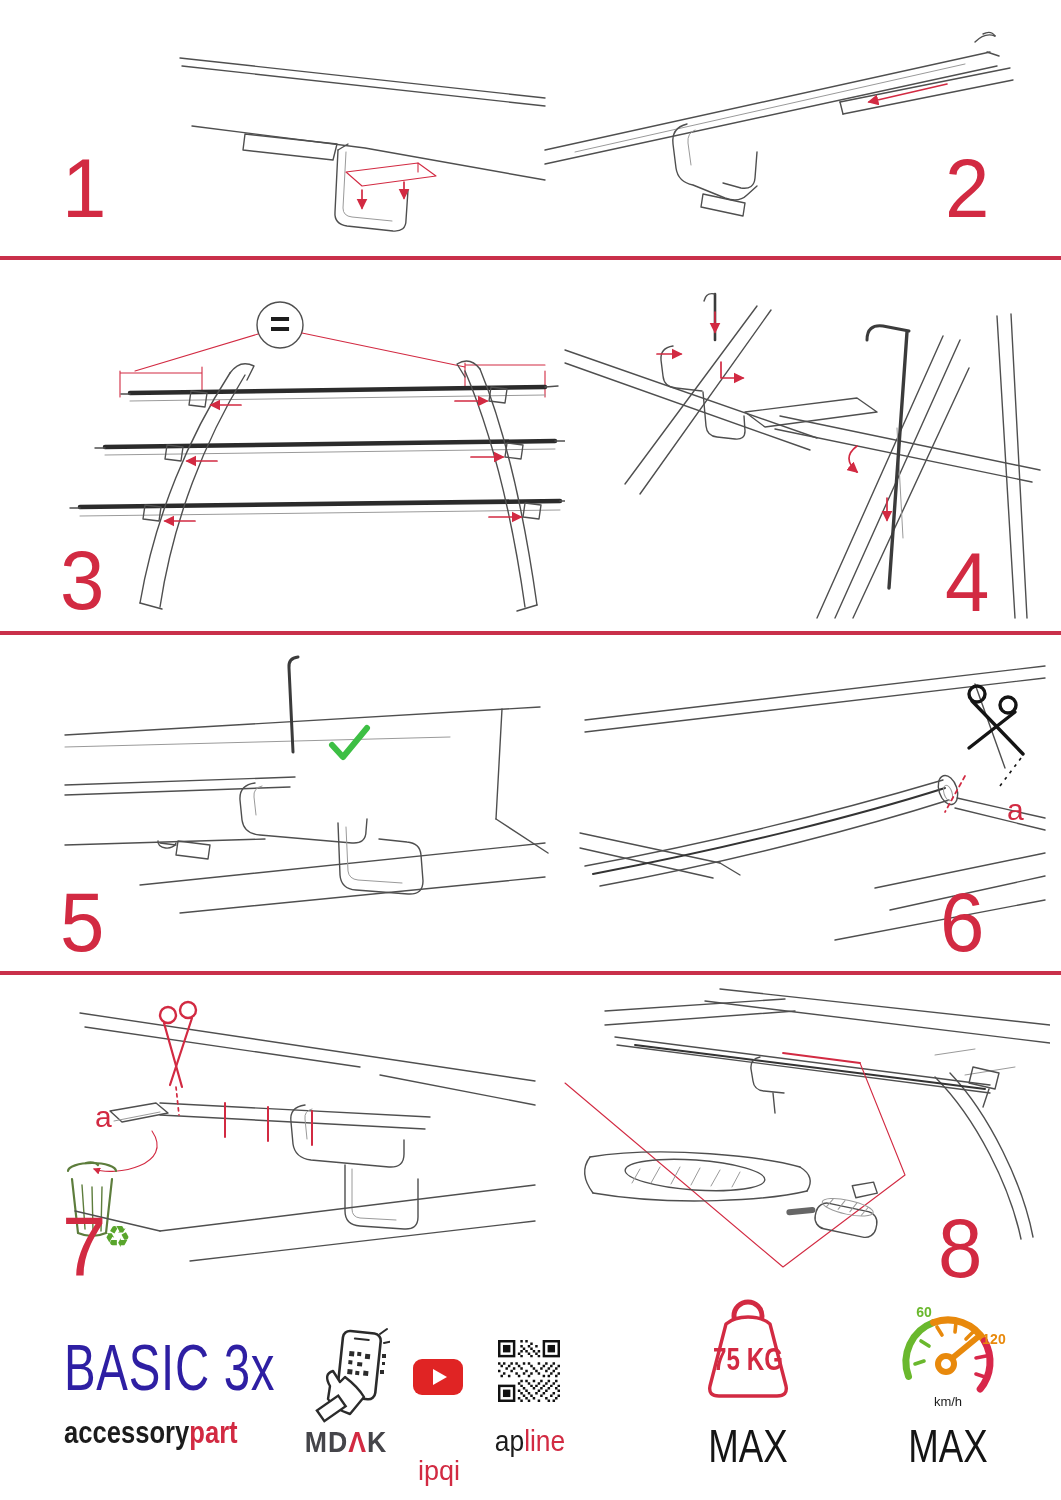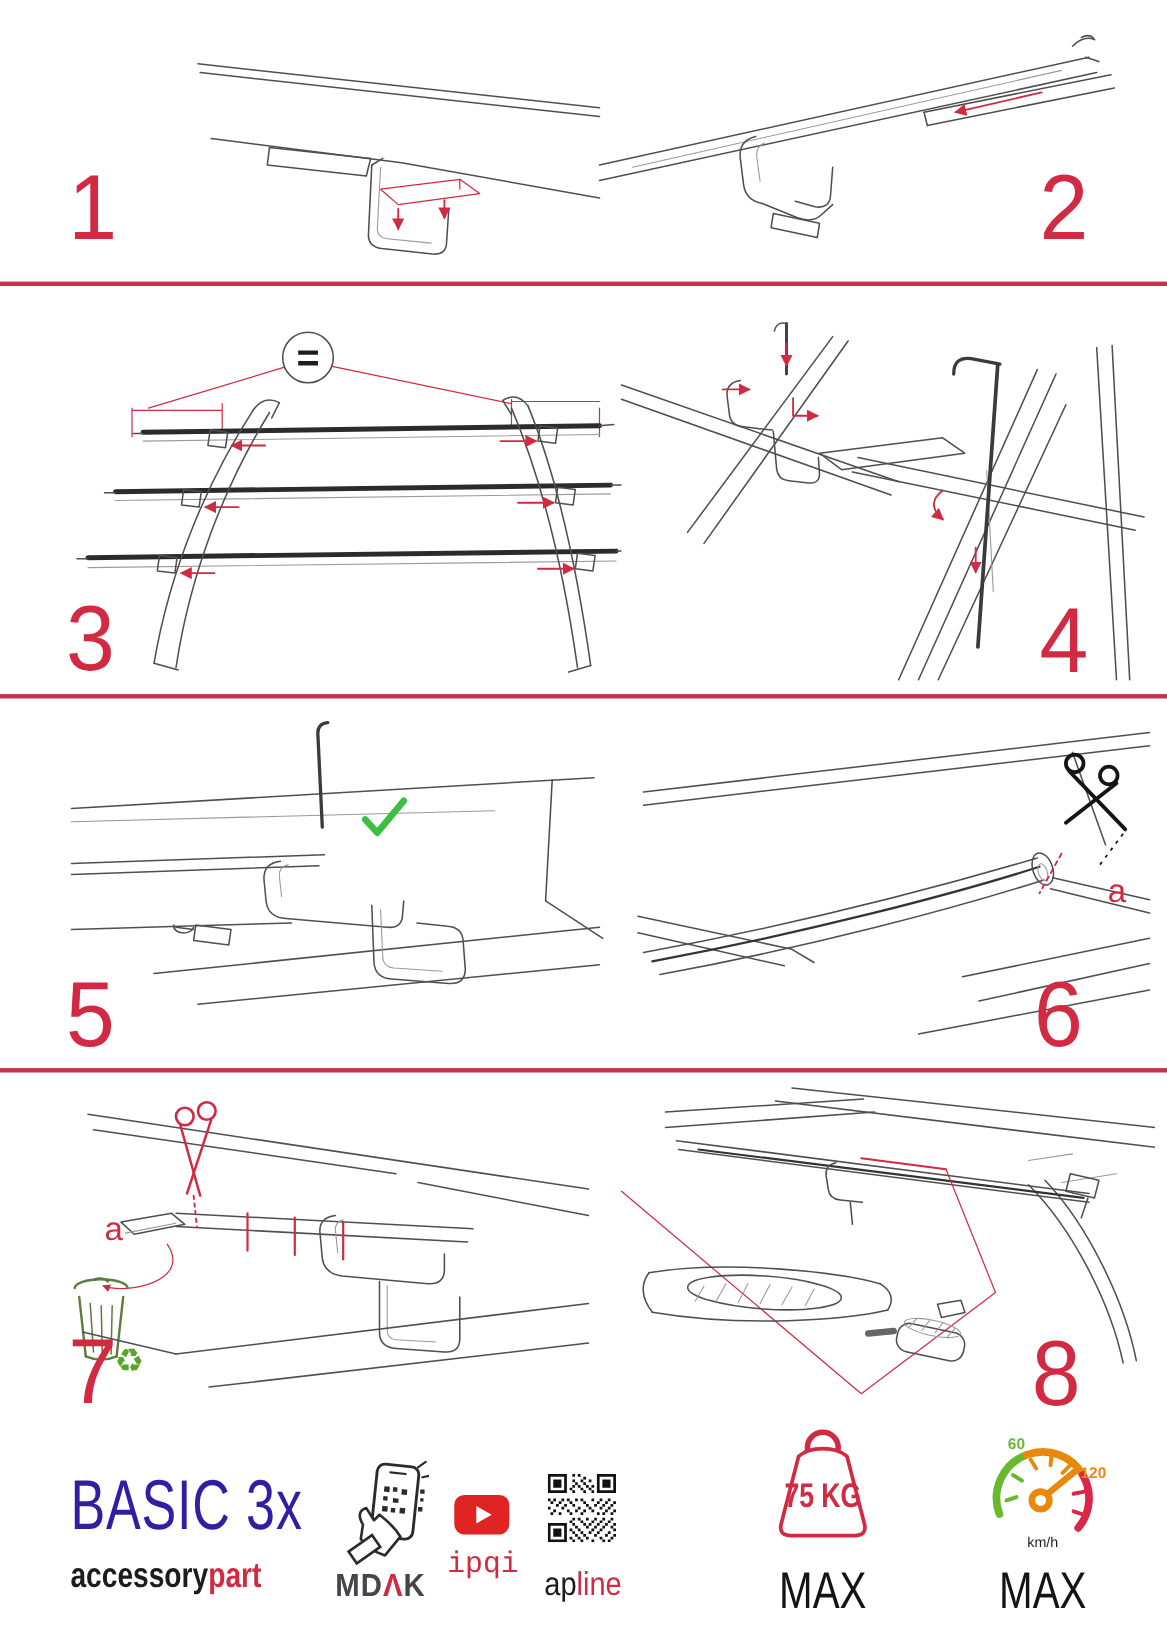--- a/index.html
+++ b/index.html
@@ -22,21 +22,21 @@
   .alabel{fill:#d22a42;font-size:30px;}
   
   .brand-title{position:absolute;left:64px;top:1336px;font-size:64px;line-height:1;color:#2e1fa3;
                font-weight:400;letter-spacing:1px;transform:scaleX(.74);transform-origin:left top;white-space:nowrap;}
   .brand-sub{position:absolute;left:64px;top:1416px;font-size:32px;line-height:1;font-weight:700;
              transform:scaleX(.8);transform-origin:left top;white-space:nowrap;}
   .brand-sub .b{color:#1c1c1c;} .brand-sub .r{color:#d22a42;}
   .mdak{position:absolute;left:288px;top:1426px;width:116px;text-align:center;font-size:29px;
         font-weight:700;color:#45454a;letter-spacing:1px;transform:scaleX(.92);transform-origin:center top;}
   .mdak .caret{color:#d22a42;}
-  .ipqi{position:absolute;left:404px;top:1408px;width:70px;text-align:center;font-size:27px;color:#d22a42;font-family:Liberation Mono, monospace;}
+  .ipqi{position:absolute;left:404px;top:1456px;width:70px;text-align:center;font-size:27px;color:#d22a42;}
   .apline{position:absolute;left:478px;top:1424px;width:104px;text-align:center;font-size:30px;
           transform:scaleX(.88);transform-origin:center top;}
   .apline .b{color:#1c1c1c;} .apline .r{color:#d22a42;}
   .maxlabel{position:absolute;width:124px;text-align:center;font-size:47px;line-height:1;color:#141414;
             font-weight:400;transform:scaleX(.78);transform-origin:center top;}
 </style>
 </head>
 <body>
 
 <div class="page">

